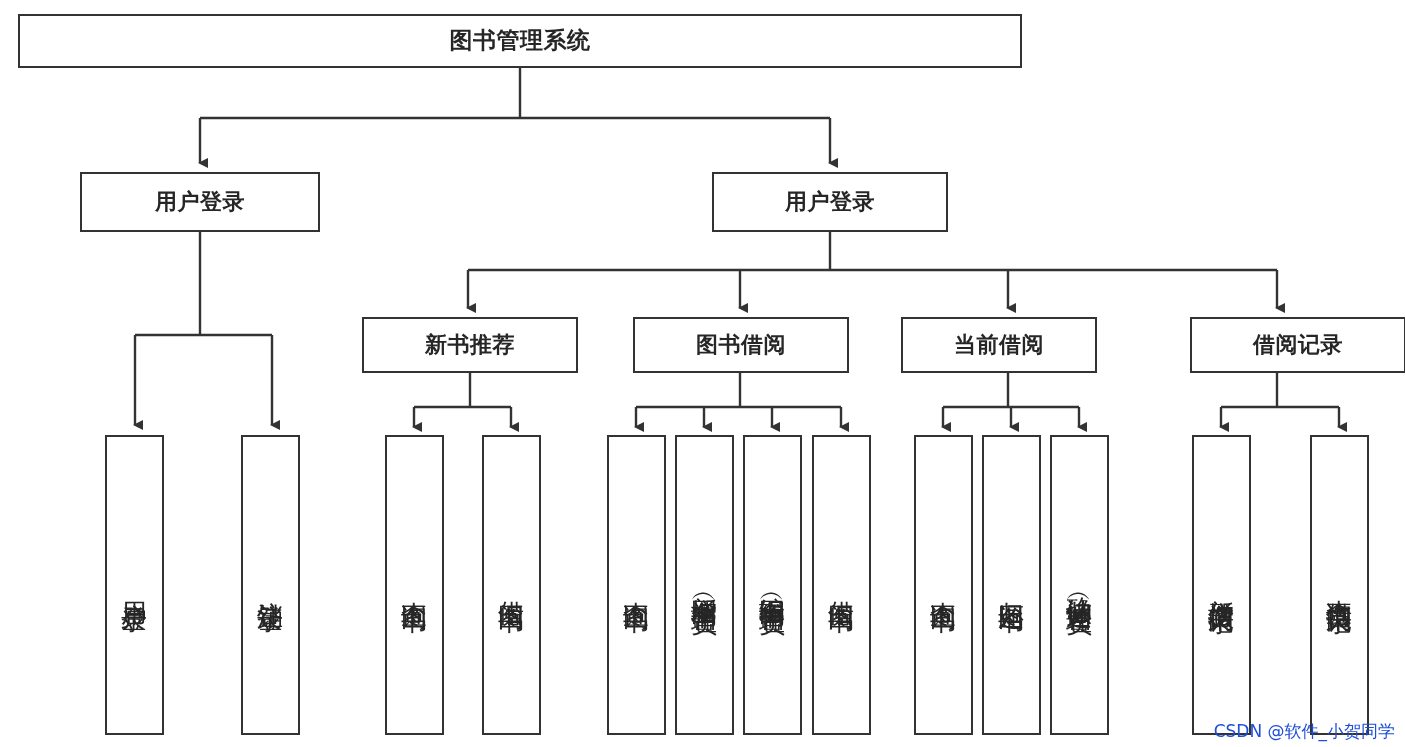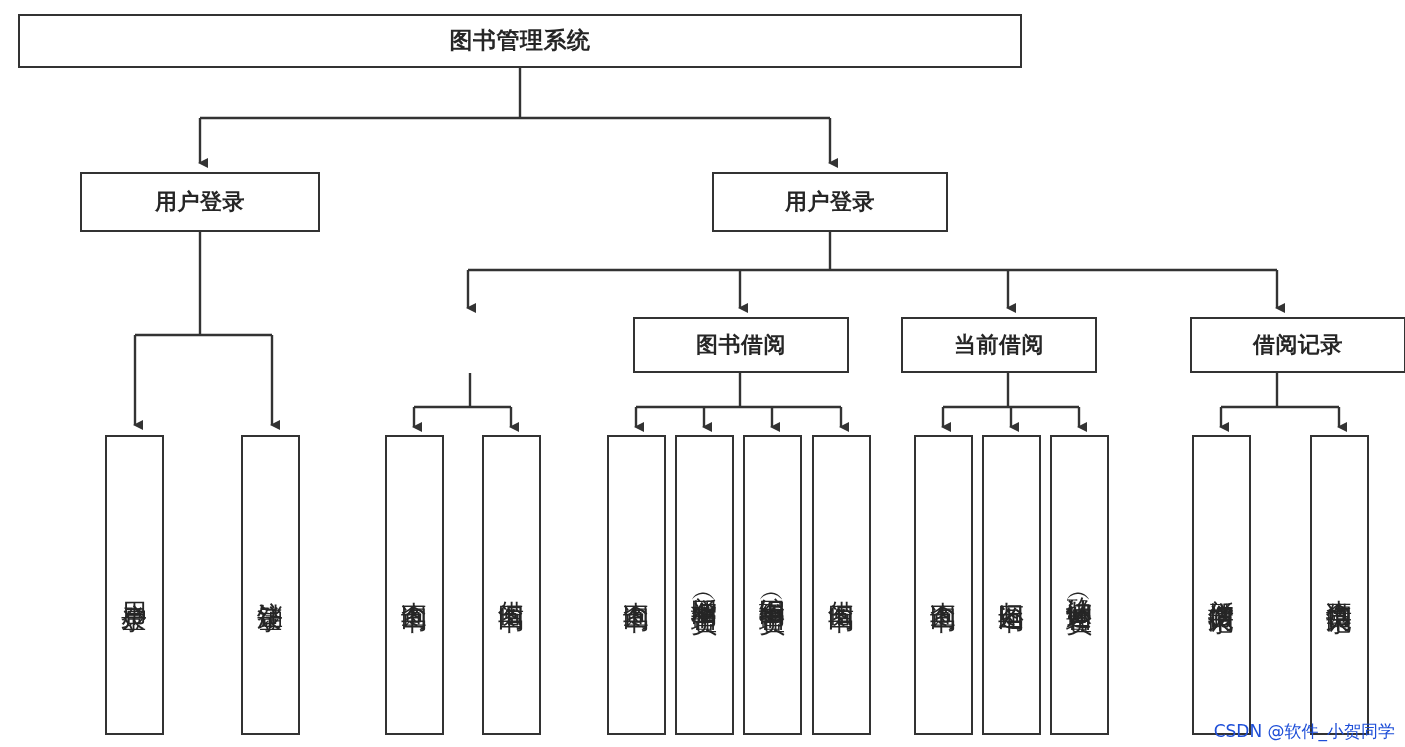--- a/index.html
+++ b/index.html
@@ -136,20 +136,23 @@
     <span class="label">图书管理系统</span>
   </div>
 
   <div class="node horiz lvl2" style="left:80px; top:172px; width:240px; height:60px;">
     <span class="label">用户登录</span>
   </div>
   <div class="node horiz lvl2" style="left:712px; top:172px; width:236px; height:60px;">
     <span class="label">用户登录</span>
   </div>
 
+  <div class="node horiz lvl3" style="left:362px; top:317px; width:216px; height:56px;">
+    <span class="label">新书推荐</span>
+  </div>
   <div class="node horiz lvl3" style="left:633px; top:317px; width:216px; height:56px;">
     <span class="label">图书借阅</span>
   </div>
   <div class="node horiz lvl3" style="left:901px; top:317px; width:196px; height:56px;">
     <span class="label">当前借阅</span>
   </div>
   <div class="node horiz lvl3" style="left:1190px; top:317px; width:216px; height:56px;">
     <span class="label">借阅记录</span>
   </div>
 

